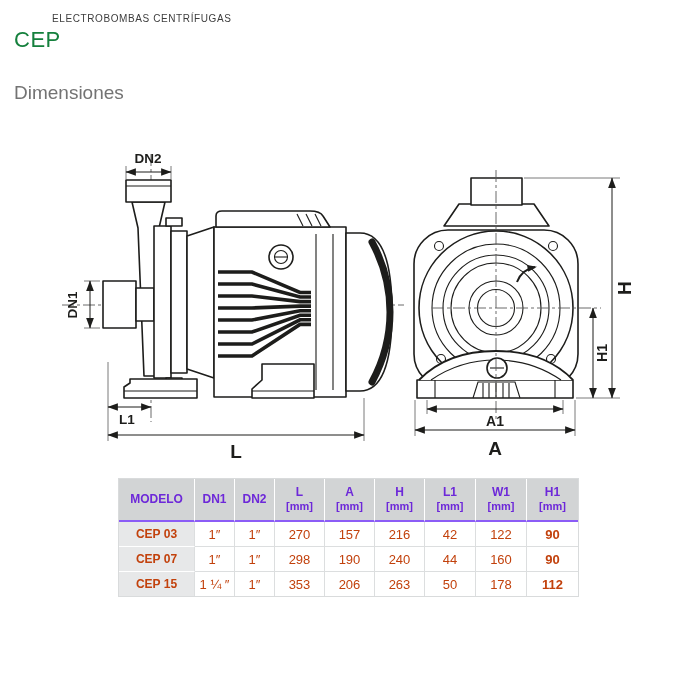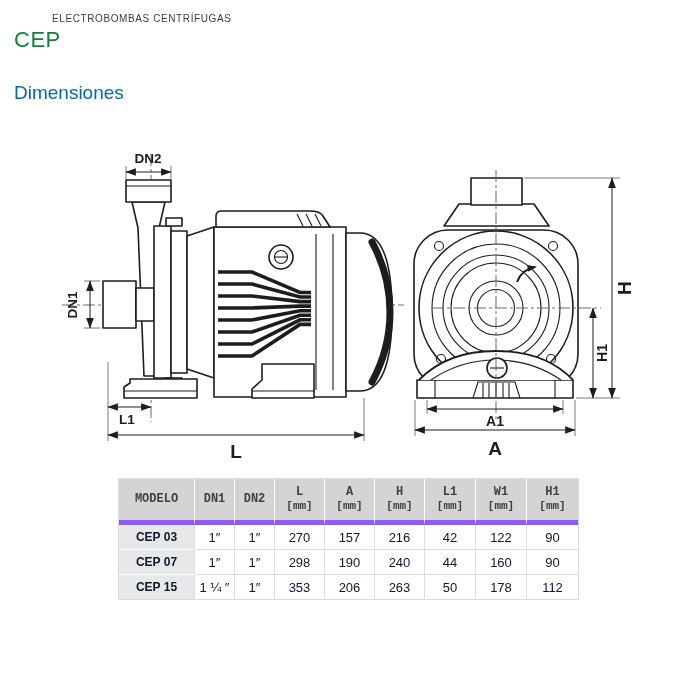--- a/index.html
+++ b/index.html
@@ -9,21 +9,21 @@
   }
   .kicker{
     position:absolute;left:14px;top:13px;font-size:10px;letter-spacing:.6px;
     color:#3d3d3d;font-weight:normal;margin-left:38px;
   }
   .product{
     position:absolute;left:14px;top:27px;font-size:22px;letter-spacing:.5px;
     color:#15803d;font-weight:normal;
   }
   .section-title{
-    position:absolute;left:14px;top:82px;font-size:19px;color:#0369a1;font-weight:normal;
+    position:absolute;left:14px;top:82px;font-size:19px;color:#737373;font-weight:normal;
   }
   .drawing{position:absolute;left:0;top:130px;width:700px;height:335px;}
 
   
   .o{fill:#ffffff;stroke:#1d1d1b;stroke-width:1.6;stroke-linejoin:round;}
   .d{fill:none;stroke:#1d1d1b;stroke-width:1.1;}
   .fin{fill:none;stroke:#1d1d1b;stroke-width:3.6;}
   .cl{fill:none;stroke:#5a5a5a;stroke-width:.9;stroke-dasharray:12 3 3 3;}
   .ext{fill:none;stroke:#6b6b6b;stroke-width:.9;}
   .dim{fill:none;stroke:#1d1d1b;stroke-width:1;
@@ -36,30 +36,30 @@
 
   
   .dims-table{
     position:absolute;left:118px;top:478px;border-collapse:separate;border-spacing:0;
     table-layout:fixed;border:1px solid #d9dbdc;
   }
   .dims-table th,.dims-table td{
     text-align:center;vertical-align:middle;padding:0;
   }
   .dims-table th{
-    background:#d2d4d5;border-right:1px solid #ffffff;border-bottom:5px solid #8b5cf6;
-    height:41px;font-size:12px;font-weight:bold;color:#404040;line-height:1.25;font-family:Liberation Mono, monospace;
+    background:#d2d4d5;border-right:1px solid #ffffff;border-bottom:2px solid #8b5cf6;
+    height:41px;font-size:12px;font-weight:bold;color:#6d28d9;line-height:1.25;
   }
   .dims-table th:last-child{border-right:none;}
   .dims-table .unit{font-size:11px;font-weight:bold;display:block;text-align:center;}
   .dims-table td{
     background:#ffffff;border-right:1px solid #dcdedf;border-bottom:1px solid #dcdedf;
-    height:24px;font-size:13px;color:#0f172a;
-  }
-  .dims-table td:last-child{border-right:none;}
+    height:24px;font-size:13px;color:#c2410c;
+  }
+  .dims-table td:last-child{border-right:none;font-weight:bold;}
   .dims-table tr:last-child td{border-bottom:none;}
   .dims-table td.model{
     background:#e7e8e9;font-weight:bold;font-size:12px;
     border-right:1px solid #dcdedf;border-bottom:1px solid #ffffff;
   }
   .dims-table tr:last-child td.model{border-bottom:none;}
 </style>
 </head>
 <body>
 

